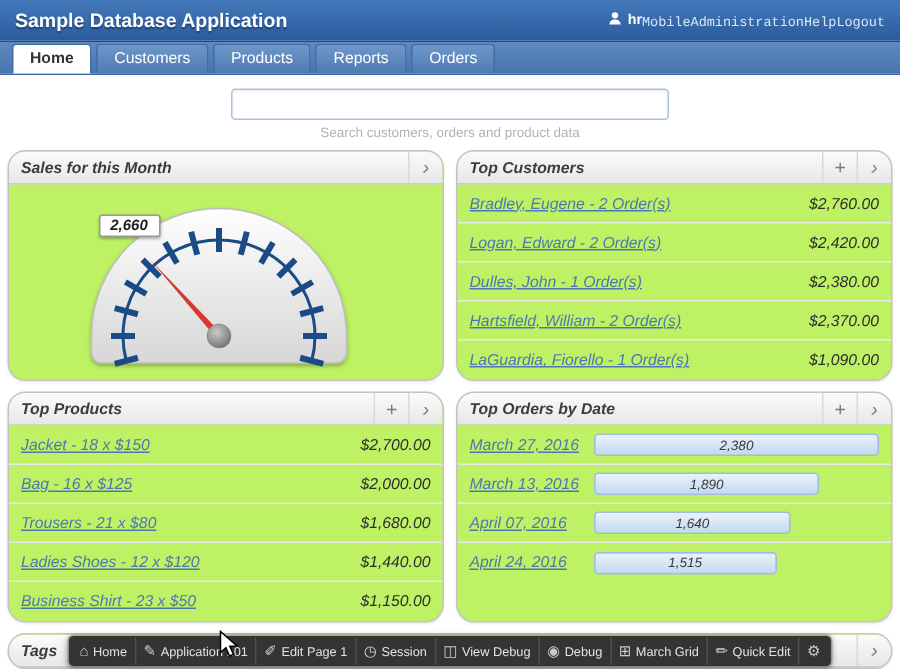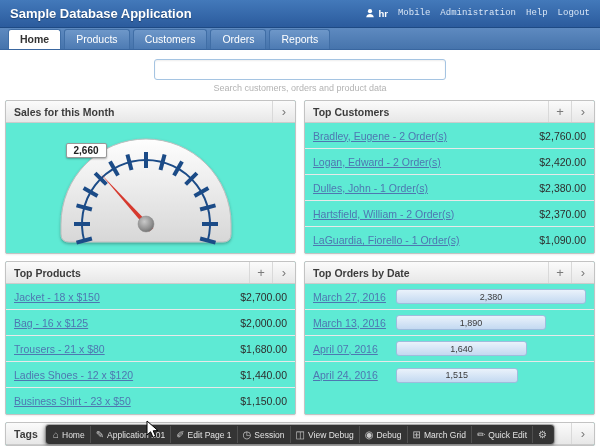--- a/index.html
+++ b/index.html
@@ -5,39 +5,39 @@
   html,body{margin:0;padding:0;}
   body{
     width:600px;height:446px;position:relative;overflow:hidden;
     background:#fff;font-family:"Liberation Sans",sans-serif;
     -webkit-font-smoothing:antialiased;
   }
   
   .app-header{height:28px;box-sizing:border-box;display:flex;align-items:center;
     padding:0 10px;background:linear-gradient(#4379ba,#2b5b9d);border-bottom:1px solid #1e4a84;}
   .app-title{color:#fff;font-size:13px;font-weight:bold;text-shadow:0 1px 1px rgba(0,0,0,.35);}
-  .header-right{margin-left:auto;display:flex;align-items:flex-start;gap:10px;}
+  .header-right{margin-left:auto;display:flex;align-items:flex-end;}
   .user{display:flex;align-items:center;gap:3px;color:#fff;font-size:9.5px;font-weight:bold;cursor:pointer;}
   .hlink{color:#d9e6f6;font-size:9px;text-decoration:none;cursor:pointer;font-family:Liberation Mono, monospace;}
   
   .tab-bar{height:22px;box-sizing:border-box;background:linear-gradient(#5e8ac0,#4674ac);
     border-bottom:1px solid #39669f;display:flex;align-items:flex-end;padding-left:8px;}
   .tab{height:19px;line-height:19px;padding:0 11px;font-size:10.5px;color:#fff;
     background:linear-gradient(#6e97c9,#4d7bb3);border:1px solid #406ea6;border-bottom:none;
     border-radius:3px 3px 0 0;margin-right:3px;cursor:pointer;}
   .tab.active{background:#fff;color:#333;font-weight:bold;}
   
   .search-section{background:#fff;text-align:center;padding:9px 0 4px;}
   .search-input{width:292px;height:21px;box-sizing:border-box;border:1px solid #a5c4e2;
     border-radius:3px;box-shadow:inset 0 1px 2px rgba(0,0,0,.07);outline:none;padding:0 6px;font-size:11px;}
   .search-caption{margin-top:3px;font-size:9px;color:#b3b3b3;}
   
   .content{padding:3px 5px 0;display:grid;grid-template-columns:1fr 1fr;gap:7px 8px;}
-  .panel{background:#5eead4;border:1px solid #c3c3c3;border-radius:2px;
-    box-shadow:0 1px 2px rgba(0,0,0,.07);overflow:hidden;}
+  .panel{background:#bef264;border:1px solid #c3c3c3;border-radius:12px;
+    box-shadow:0 1px 2px rgba(0,0,0,.07);overflow:hidden;font-style:italic;}
   .panel-header{height:22px;box-sizing:border-box;background:linear-gradient(#fbfbfb,#e7e7e7);
     border-bottom:1px solid #ccc;display:flex;align-items:center;padding-left:8px;}
   .panel-title{font-size:10.5px;font-weight:bold;color:#3c3c3c;}
   .panel-actions{margin-left:auto;display:flex;height:100%;}
   .panel-action{width:22px;display:flex;align-items:center;justify-content:center;
     color:#7a7a7a;font-size:13px;border-left:1px solid #d9d9d9;cursor:pointer;}
   .row{display:flex;align-items:center;height:26px;box-sizing:border-box;
     padding:0 8px;border-bottom:1px solid #e9e9e9;}
   .row:last-child{border-bottom:none;}
   .row-link{font-size:10.5px;color:#4e77b1;text-decoration:underline;cursor:pointer;white-space:nowrap;}
@@ -85,24 +85,24 @@
     </div>
     <a class="hlink">Mobile</a>
     <a class="hlink">Administration</a>
     <a class="hlink">Help</a>
     <a class="hlink">Logout</a>
   </div>
 </div>
 
 <div class="tab-bar">
   <div class="tab active">Home</div>
+  <div class="tab">Customers</div>
   <div class="tab">Products</div>
-  <div class="tab">Customers</div>
+  <div class="tab">Reports</div>
   <div class="tab">Orders</div>
-  <div class="tab">Reports</div>
 </div>
 
 <div class="search-section">
   <input class="search-input" type="text" value="" style="">
   <div class="search-caption">Search customers, orders and product data</div>
 </div>
 
 <div class="content">
 
   <div class="panel">

